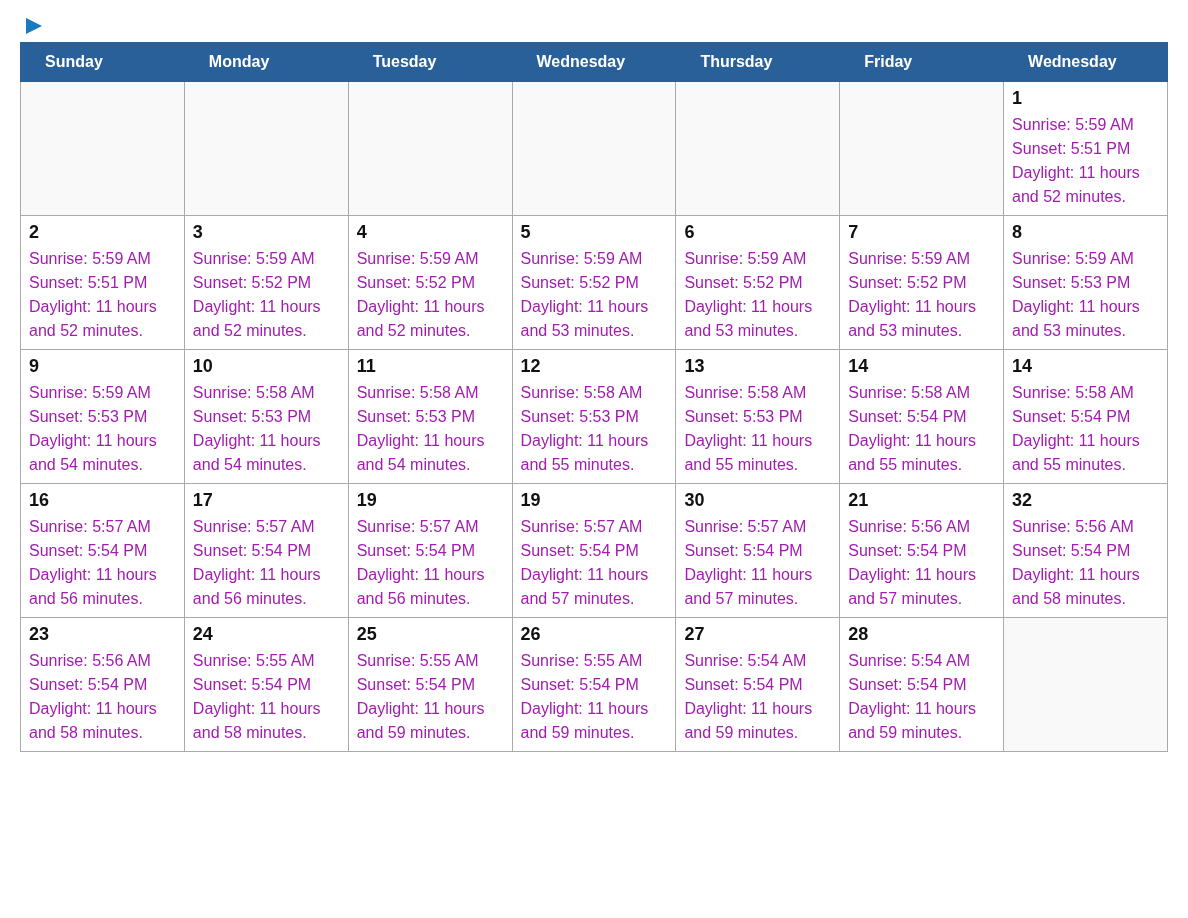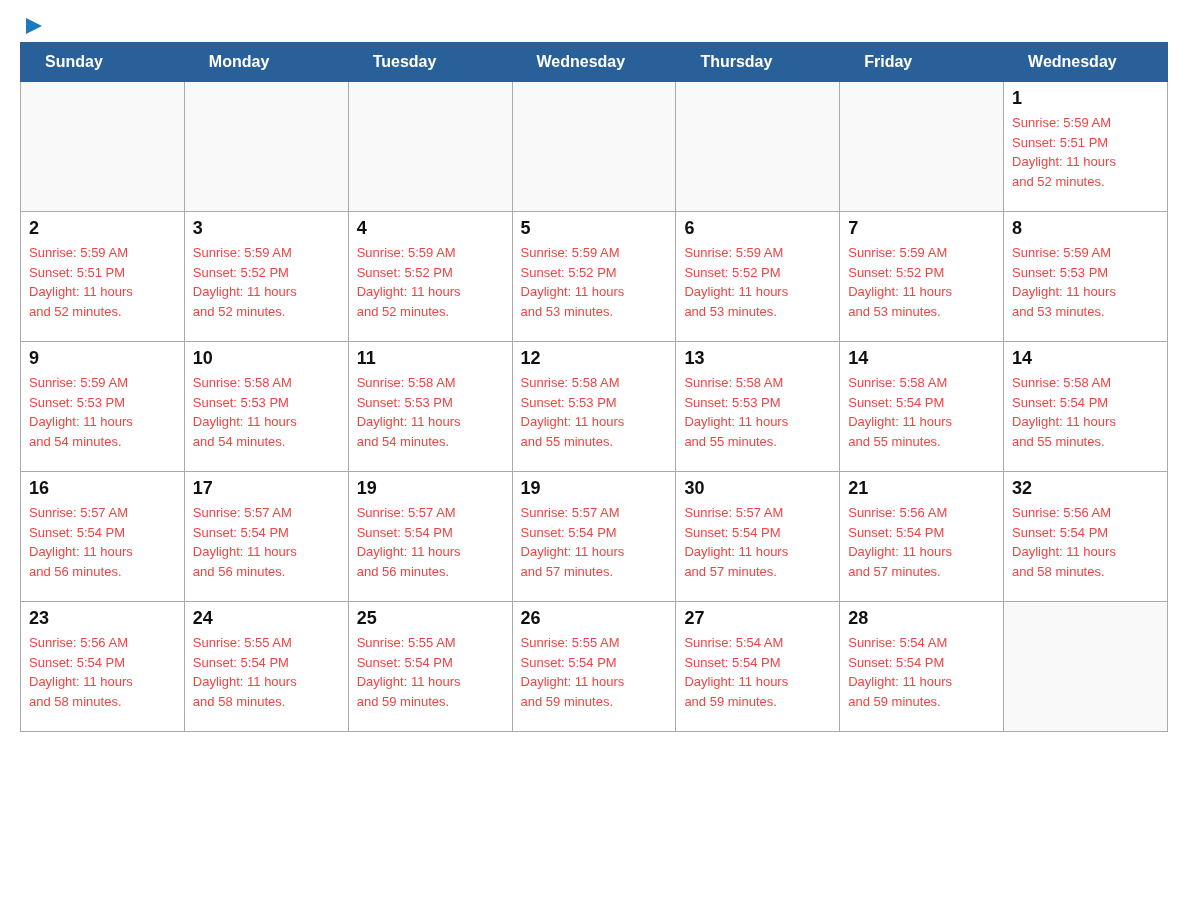--- a/index.html
+++ b/index.html
@@ -53,22 +53,22 @@
       height: 130px;
     }
     .day-number {
       font-size: 18px;
       font-weight: bold;
       color: #111;
       display: block;
       margin-bottom: 4px;
     }
     .day-info {
-      font-size: 13px;
-      color: #ef4444;
+      font-size: 16px;
+      color: #a21caf;
       line-height: 1.5;
     }
     .empty-cell {
       background: #f9f9f9;
     }
     
     .logo-container {
       display: flex;
       flex-direction: column;
     }

